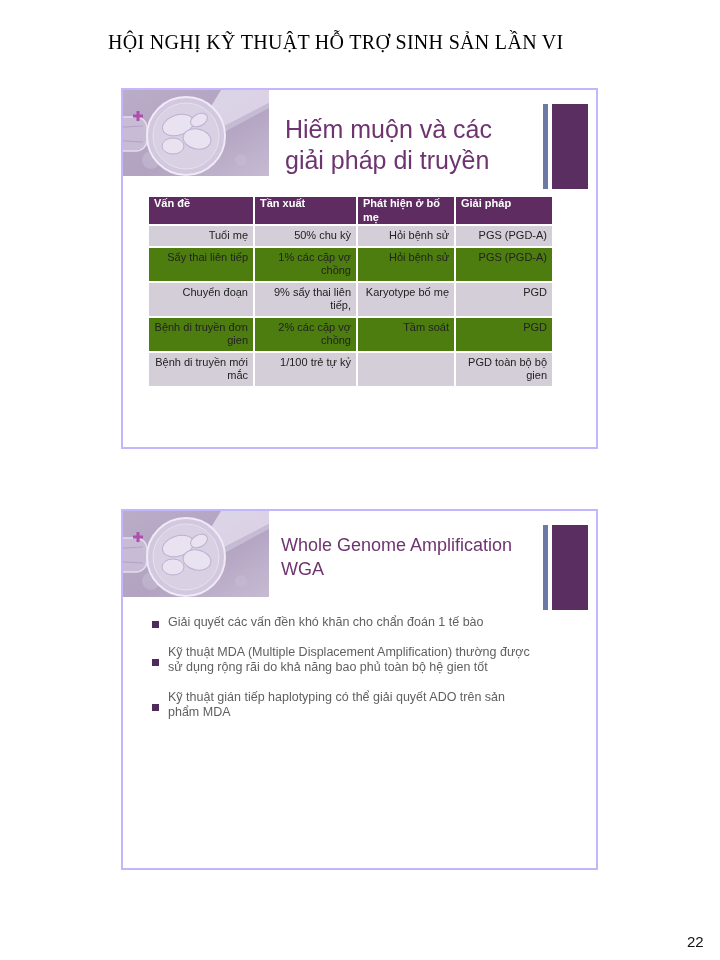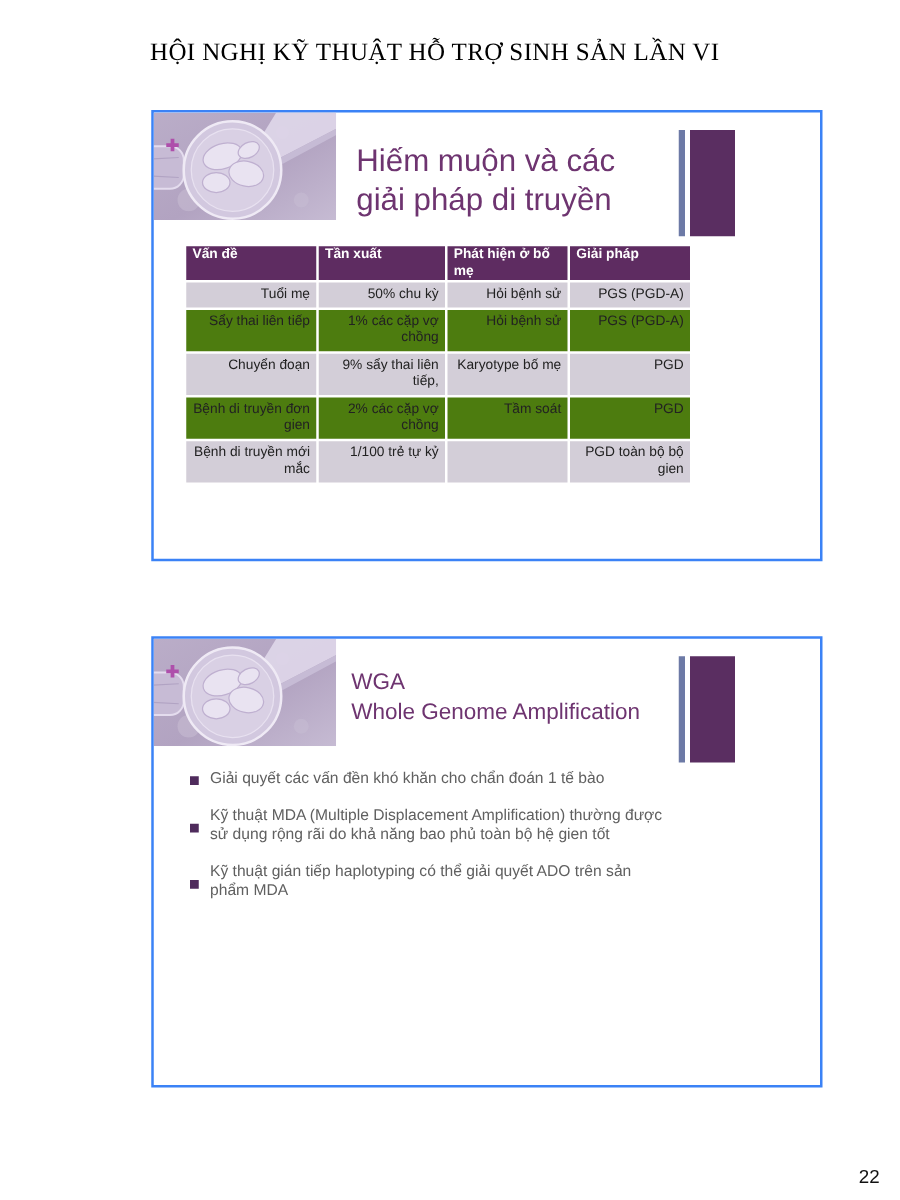--- a/index.html
+++ b/index.html
@@ -1,27 +1,27 @@
 <!DOCTYPE html>
 <html><head>
 <meta charset="utf-8">
 <style>
   html,body{margin:0;padding:0;}
   body{
     width:720px;height:960px;background:#ffffff;position:relative;
     font-family:"Liberation Sans", sans-serif;overflow:hidden;
   }
   .doc-header{
-    position:absolute;left:120px;top:31px;width:500px;
+    position:absolute;left:108px;top:31px;width:500px;
     font-family:"Liberation Serif", serif;font-size:20px;color:#000;
     letter-spacing:.3px;white-space:nowrap;
   }
   .slide{
-    position:absolute;left:121px;width:537px;height:361px;background:#fff;
-    border:2px solid #3b82f6;box-sizing:border-box;
+    position:absolute;left:121px;width:477px;height:361px;background:#fff;
+    border:2px solid #c4b5fd;box-sizing:border-box;
   }
   #slide1{top:88px;}
   #slide2{top:509px;}
   .slide-image{position:absolute;left:0;top:0;width:146px;height:86px;overflow:hidden;}
   .slide-title{position:absolute;margin:0;font-weight:normal;color:#6e3470;}
   #slide1 .slide-title{left:162px;top:24px;font-size:25px;line-height:31px;width:240px;}
   #slide2 .slide-title{left:158px;top:22px;font-size:18px;line-height:24px;width:270px;}
   .title-line{display:block;}
   .deco-thin{position:absolute;left:420px;top:14px;width:5px;height:85px;background:#6d7aa6;}
   .deco-rect{position:absolute;left:429px;top:14px;width:36px;height:85px;background:#5a2e61;}
@@ -137,22 +137,22 @@
   </table>
 </section>
 
 <section class="slide" id="slide2">
   <div class="slide-image">
     <svg viewBox="0 0 146 86" width="146" height="86">
         <use href="#embryo"></use>
       </svg>
   </div>
   <h1 class="slide-title">
+    <span class="title-line">Whole Genome Amplification</span>
     <span class="title-line">WGA</span>
-    <span class="title-line">Whole Genome Amplification</span>
   </h1>
   <div class="deco-thin"></div>
   <div class="deco-rect"></div>
 
   <ul class="bullets">
     <li>
       <span class="sq"></span>
       <span>Giải quyết các vấn đền khó khăn cho chẩn đoán 1 tế bào</span>
     </li>
     <li>

